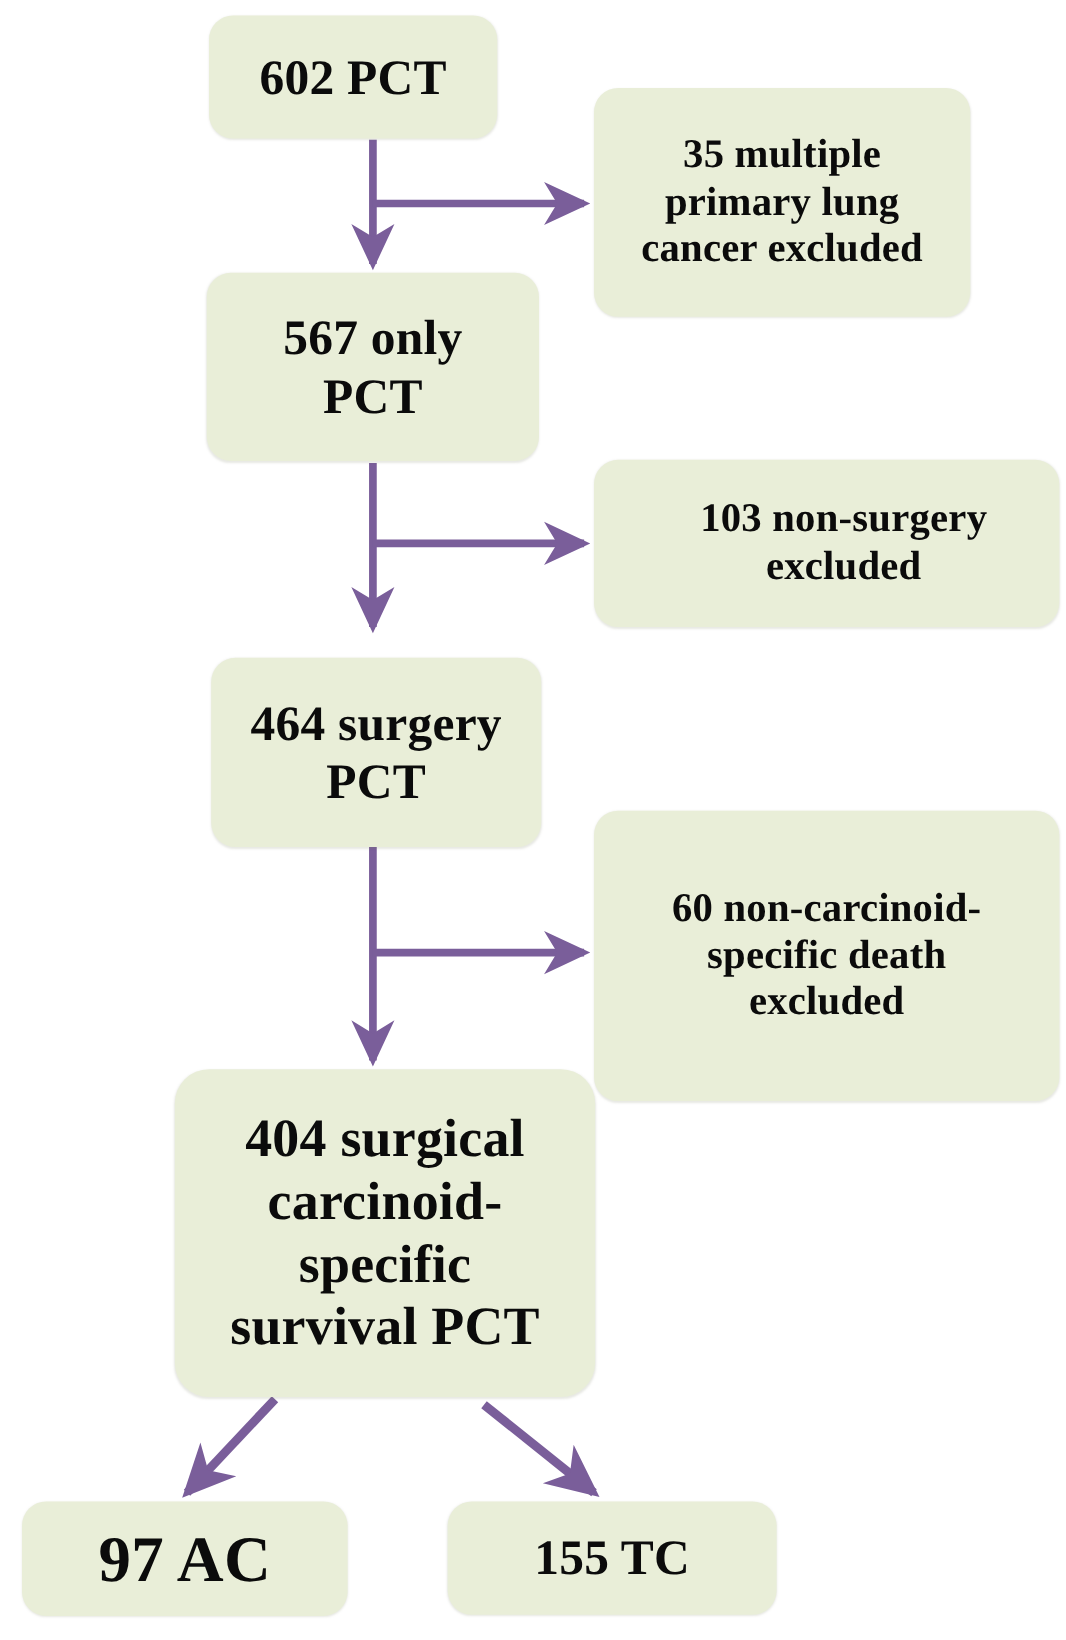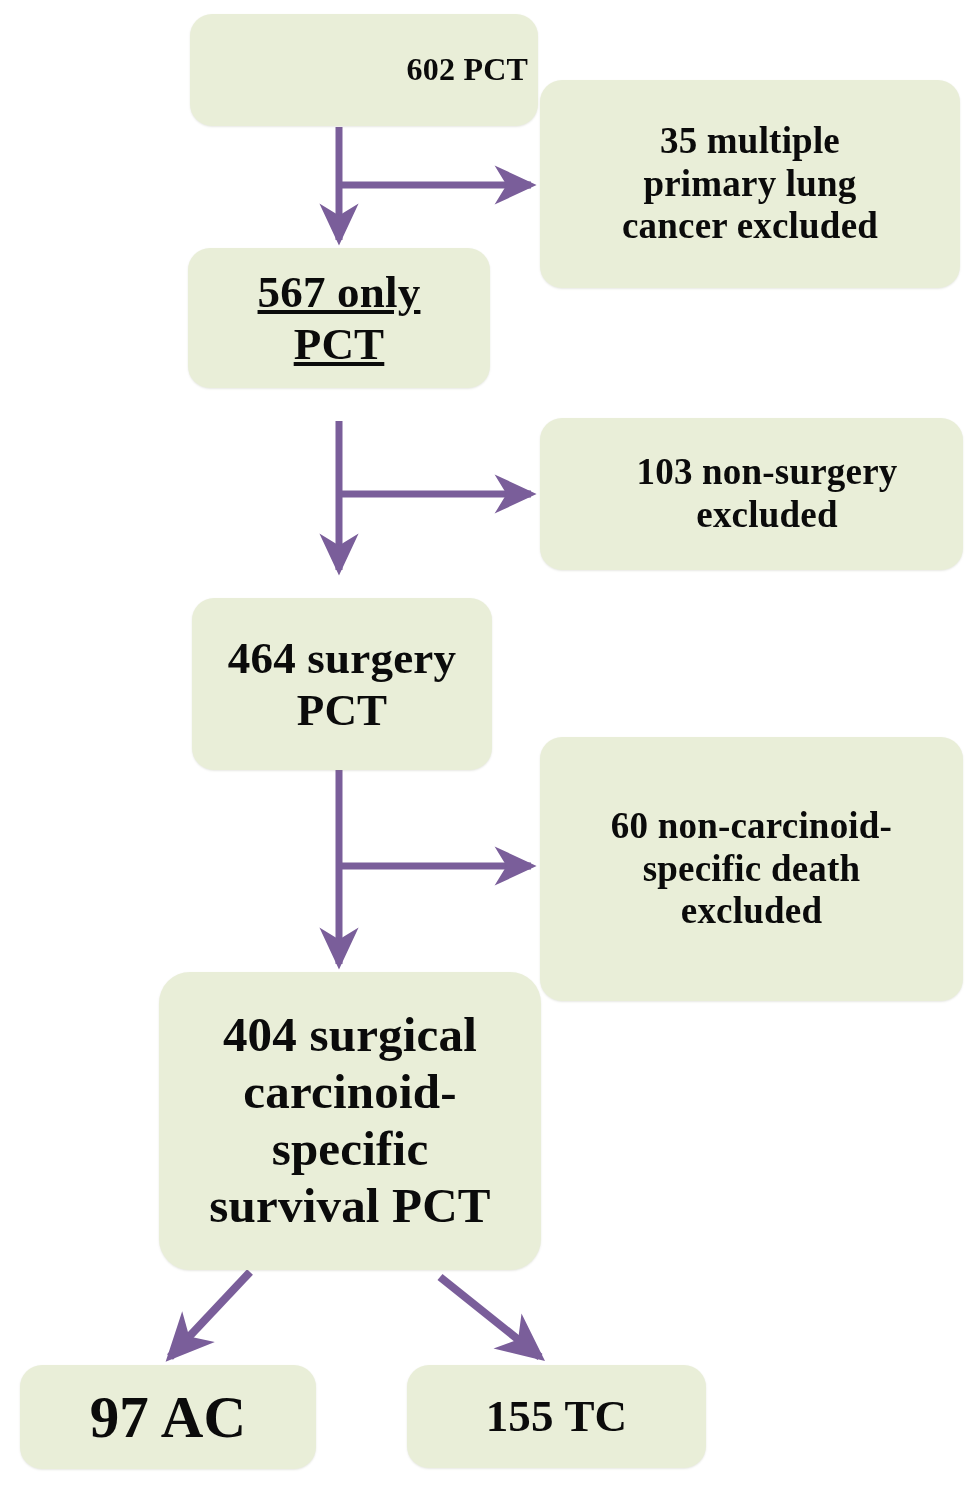--- a/index.html
+++ b/index.html
@@ -36,27 +36,27 @@
     letter-spacing: 0.2px;
     box-shadow: 0 1px 2px rgba(120,125,100,0.18);
   }
   .node .label {
     display: block;
     padding: 0 10px;
     white-space: pre-line;
   }
 
   
-  #node-602   { left: 190px; top: 14px;   width: 348px; height: 112px; font-size: 32px; justify-content: flex-end; }
-  #node-567   { left: 188px; top: 248px;  width: 302px; height: 140px; font-size: 45px; text-decoration: underline; }
+  #node-602   { left: 190px; top: 14px;   width: 262px; height: 112px; font-size: 45px; }
+  #node-567   { left: 188px; top: 248px;  width: 302px; height: 171px; font-size: 45px; }
   #node-464   { left: 192px; top: 578px;  width: 300px; height: 172px; font-size: 45px; margin-top: 20px; }
   #node-404   { left: 159px; top: 972px;  width: 382px; height: 298px; font-size: 49px; border-radius: 31px; }
 
   
-  #node-35    { left: 540px; top: 80px;   width: 420px; height: 208px; font-size: 37px; }
+  #node-35    { left: 540px; top: 80px;   width: 342px; height: 208px; font-size: 37px; }
   #node-103   { left: 540px; top: 418px;  width: 423px; height: 152px; font-size: 37px; padding-left: 31px; }
   #node-60    { left: 540px; top: 737px;  width: 423px; height: 264px; font-size: 37px; }
 
   
   #node-97    { left: 20px;  top: 1365px; width: 296px; height: 104px; font-size: 59px; }
   #node-307   { left: 407px; top: 1365px; width: 299px; height: 103px; font-size: 45px; }
 
   #connectors {
     position: absolute;
     left: 0; top: 0;

